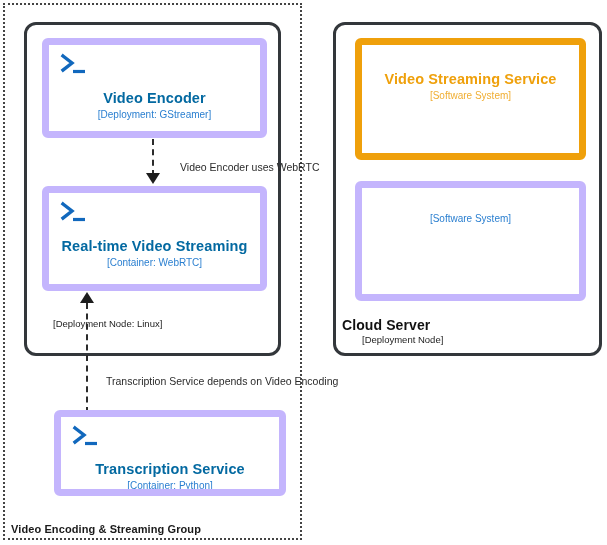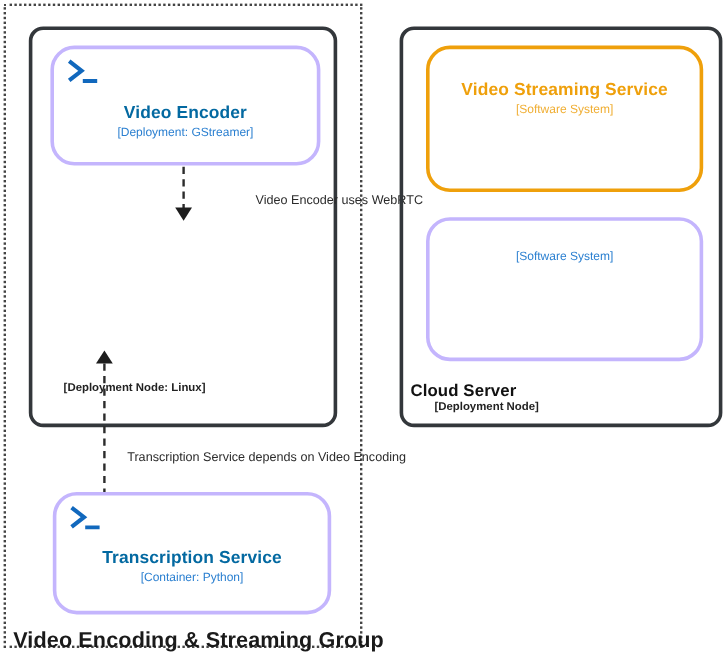--- a/index.html
+++ b/index.html
@@ -23,21 +23,21 @@
   
   .group-boundary {
     position: absolute;
     border: 2px dotted #444444;
     border-radius: 0;
     background: transparent;
     box-sizing: border-box;
   }
   .group-label {
     position: absolute;
-    font-size: 18px;
+    font-size: 11px;
     font-weight: bold;
     color: #1a1a1a;
     white-space: nowrap;
     letter-spacing: 0.1px;
   }
 
   
   .node {
     position: absolute;
     border: 3px solid #33373b;
@@ -53,32 +53,32 @@
     display: block;
     font-size: 14px;
     font-weight: bold;
     color: #111111;
     line-height: 16px;
     letter-spacing: 0.1px;
   }
   .node-label .node-sub {
     display: block;
     font-size: 9.5px;
-    font-weight: bold;
+    font-weight: normal;
     color: #222222;
     line-height: 12px;
     margin-top: 1px;
     padding-left: 20px;
   }
 
   
   .elbox {
     position: absolute;
-    border: 3px solid #c4b5fd;
-    border-radius: 20px;
+    border: 7px solid #c4b5fd;
+    border-radius: 6px;
     background: #ffffff;
     box-sizing: border-box;
     overflow: hidden;
   }
   .elbox.orange {
     border-color: #efa00b;
   }
   .elbox .el-text {
     position: absolute;
     left: 0;
@@ -164,34 +164,46 @@
       </svg>
     </span>
     <span class="el-text" style="top:45px;">
       <span class="el-title">Video Encoder</span>
       <span class="el-sub">[Deployment: GStreamer]</span>
     </span>
   </div>
 
   <div class="rel-line" style="left:152px; top:139px; height:37px;"></div>
   <div class="arrow-head down" style="left:146px; top:173px;"></div>
-  <div class="rel-label" style="left:180px; top:161px;margin-left:33px;">Video Encoder uses WebRTC</div>
-
-
-  <div class="arrow-head up" style="left:80px; top:292px;"></div>
-  <div class="rel-line" style="left:86px; top:303px; height:110px;"></div>
-  <div class="rel-label" style="left:106px; top:375px;">Transcription Service depends on Video Encoding</div>
-
-  <div class="elbox" style="left:44px; top:410px; width:232px; height:102px;">
+  <div class="rel-label" style="left:180px; top:161px;">Video Encoder uses WebRTC</div>
+
+  <div class="elbox" style="left:42px; top:186px; width:225px; height:105px;">
     <span class="term-icon">
       <svg width="30" height="24" viewBox="0 0 30 24" aria-hidden="true">
         <polyline points="4,4 13,11 4,18" fill="none" stroke="#1168bd" stroke-width="3.4" stroke-linecap="square" stroke-linejoin="miter"></polyline>
         <line x1="14" y1="19.5" x2="26" y2="19.5" stroke="#1168bd" stroke-width="3.2"></line>
       </svg>
     </span>
+    <span class="el-text" style="top:45px;">
+      <span class="el-title">Real-time Video Streaming</span>
+      <span class="el-sub">[Container: WebRTC]</span>
+    </span>
+  </div>
+
+  <div class="arrow-head up" style="left:80px; top:292px;"></div>
+  <div class="rel-line" style="left:86px; top:303px; height:110px;"></div>
+  <div class="rel-label" style="left:106px; top:375px;">Transcription Service depends on Video Encoding</div>
+
+  <div class="elbox" style="left:54px; top:410px; width:232px; height:86px;">
+    <span class="term-icon">
+      <svg width="30" height="24" viewBox="0 0 30 24" aria-hidden="true">
+        <polyline points="4,4 13,11 4,18" fill="none" stroke="#1168bd" stroke-width="3.4" stroke-linecap="square" stroke-linejoin="miter"></polyline>
+        <line x1="14" y1="19.5" x2="26" y2="19.5" stroke="#1168bd" stroke-width="3.2"></line>
+      </svg>
+    </span>
     <span class="el-text" style="top:44px;">
       <span class="el-title">Transcription Service</span>
       <span class="el-sub">[Container: Python]</span>
     </span>
   </div>
 
   <div class="node" style="left:333px; top:22px; width:269px; height:334px;"></div>
   <div class="node-label" style="left:342px; top:317px;">
     <span class="node-title">Cloud Server</span>
     <span class="node-sub">[Deployment Node]</span>

